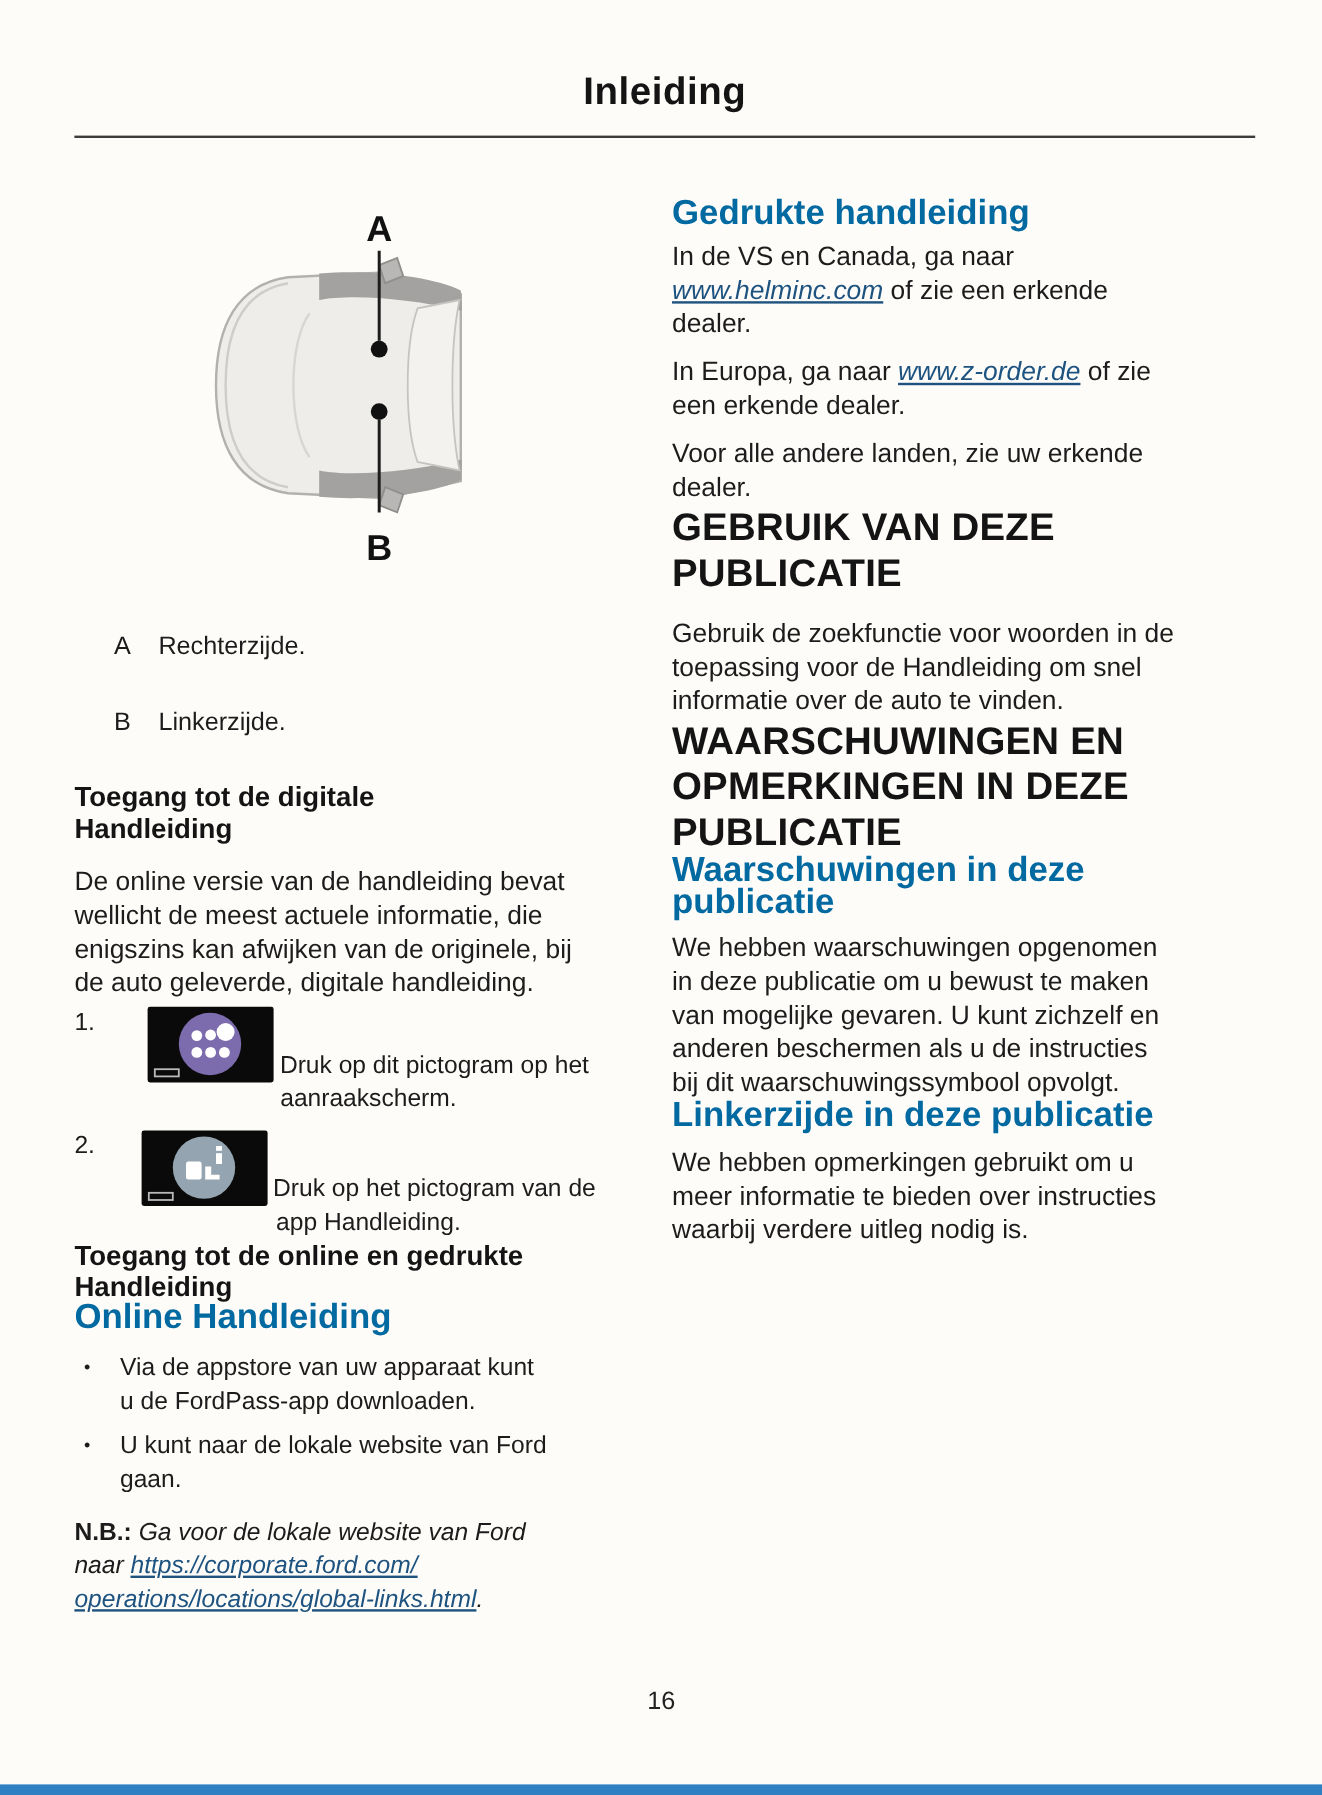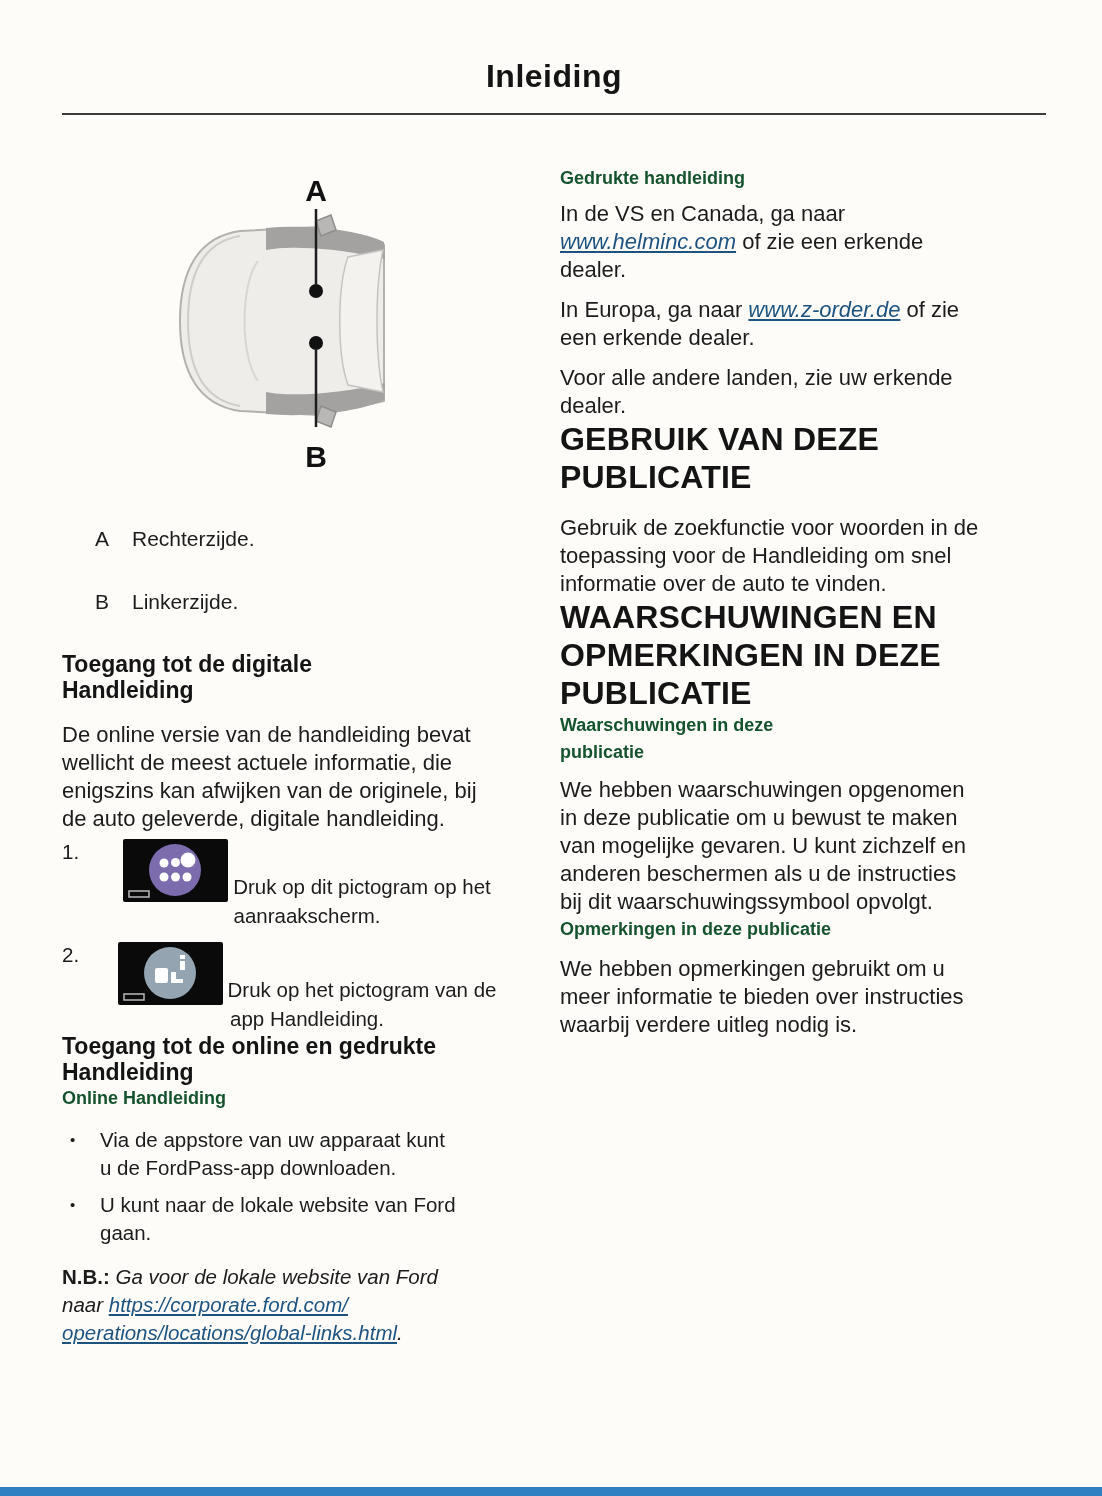--- a/index.html
+++ b/index.html
@@ -18,21 +18,21 @@
   .col{width:452px;}
   p, h2, h3, h4, .legend, .note{white-space:pre-line;}
   p{font-size:22px; line-height:28px; margin:0;}
   .note{font-size:20.5px; line-height:28px;}
   .note .nb{font-weight:700; font-style:normal;}
   .note i{font-style:italic;}
   a.plink{color:var(--link,#1e5380); font-style:italic; text-decoration:underline; cursor:pointer;}
   a.plink:empty{display:none;}
   h2.allcaps{font-size:32px; line-height:38px; font-weight:700; margin:0; color:#141414; letter-spacing:.2px;}
   h3.sect{font-size:23px; line-height:26px; font-weight:700; margin:0; color:#141414;}
-  h4.sub{font-size:18px; line-height:27px; font-weight:700; margin:0; color:#14532d;}
+  h4.sub{font-size:29px; line-height:27px; font-weight:700; margin:0; color:#0369a1;}
 
   
   .diagram{height:312px; position:relative;}
   .diagram svg{display:block; margin-left:108px;}
 
   
   .legend{margin-top:24px; font-size:21px;}
   .legend-row{display:flex; line-height:28px; margin-bottom:11px;}
   .legend-key{width:70px; padding-left:33px; box-sizing:border-box;}
 
@@ -189,22 +189,23 @@
 OPMERKINGEN IN DEZE
 PUBLICATIE</h2>
         <h4 class="sub mt14">Waarschuwingen in deze
 publicatie</h4>
         <p class="mt10">We hebben waarschuwingen opgenomen
 in deze publicatie om u bewust te maken
 van mogelijke gevaren. U kunt zichzelf en
 anderen beschermen als u de instructies
 bij dit waarschuwingssymbool opvolgt.</p>
 
-        <h4 class="sub mt16">Opmerkingen in deze publicatie</h4>
+        <h4 class="sub mt16">Linkerzijde in deze publicatie</h4>
         <p class="mt12">We hebben opmerkingen gebruikt om u
 meer informatie te bieden over instructies
 waarbij verdere uitleg nodig is.</p>
       </div>
     </div>
   </div>
 
+  <div class="page-number">16</div>
   <div class="accent-bar"></div>
 </div>
 
 </body></html>

